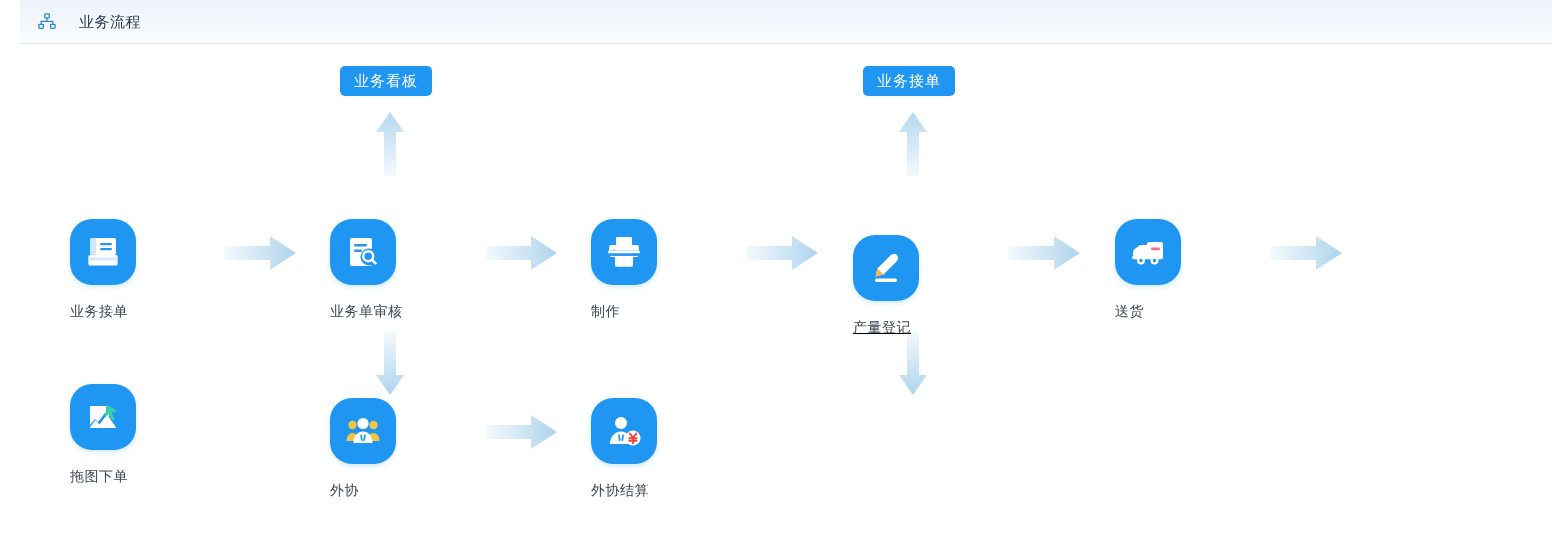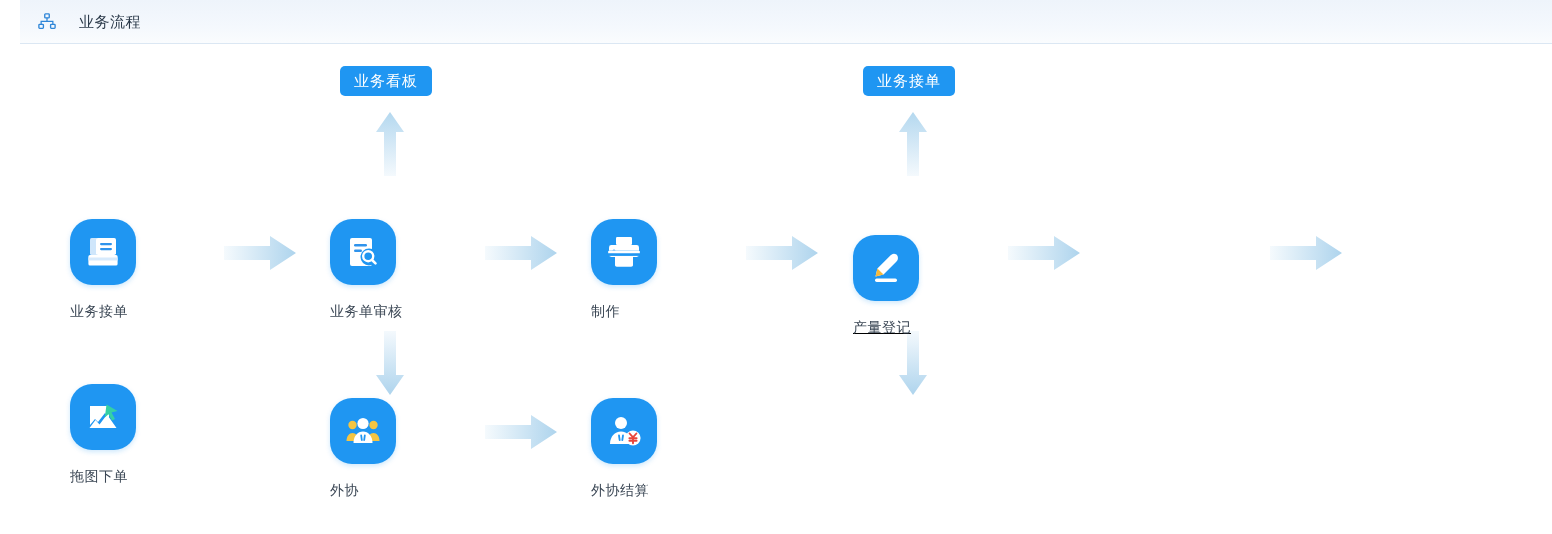--- a/index.html
+++ b/index.html
@@ -276,20 +276,35 @@
     <div class="node-icon">
       <svg width="38" height="38" viewBox="0 0 38 38">
         <path d="M29.5 5.5 a5 5 0 0 1 0 7.1 L16.5 25.6 L8.5 27.5 L10.4 19.5 L23.4 6.5 a5 5 0 0 1 6.1 -1 Z" fill="#ffffff"></path>
         <path d="M10.4 19.5 L8.5 27.5 L16.5 25.6 Z" fill="#f5b93c"></path>
         <rect x="8" y="29.5" width="22" height="3.4" rx="1.7" fill="#ffffff"></rect>
       </svg>
     </div>
     <div class="node-label">产量登记</div>
   </div>
 
+  <div class="node" style="left:1115px; top:175px;">
+    <div class="node-icon">
+      <svg width="38" height="38" viewBox="0 0 38 38">
+        <path d="M4 25 V19 c0-1 .4-2 1.2-2.6 L11 12 h7 V25 Z" fill="#ffffff"></path>
+        <rect x="18" y="9" width="16" height="16" rx="2" fill="#ffffff"></rect>
+        <rect x="22" y="14.5" width="9" height="2.8" rx="1.4" fill="#f0738a"></rect>
+        <rect x="3" y="23" width="31" height="3.2" rx="1.6" fill="#ffffff"></rect>
+        <circle cx="12" cy="27.5" r="4" fill="#ffffff"></circle>
+        <circle cx="12" cy="27.5" r="1.7" fill="#1f96f2"></circle>
+        <circle cx="25.5" cy="27.5" r="4" fill="#ffffff"></circle>
+        <circle cx="25.5" cy="27.5" r="1.7" fill="#1f96f2"></circle>
+      </svg>
+    </div>
+    <div class="node-label">送货</div>
+  </div>
 
 
   <div class="node" style="left:70px; top:340px;">
     <div class="node-icon">
       <svg width="38" height="38" viewBox="0 0 38 38">
         <path d="M6 8 h19 v12 l-4 -5 -7 9 -3 -3 -5 6 Z" fill="#ffffff"></path>
         <path d="M5.5 30 h27 L23 16.5 L15.5 26.5 L11.5 22 Z" fill="#ffffff"></path>
         <circle cx="12.5" cy="13.5" r="3.2" fill="#ffffff"></circle>
         <path d="M22.5 6.5 L33.5 13 L27.5 14.5 L31 21 L28 22.6 L24.5 16.2 L20.8 19.5 Z" fill="#35d0a5"></path>
       </svg>

